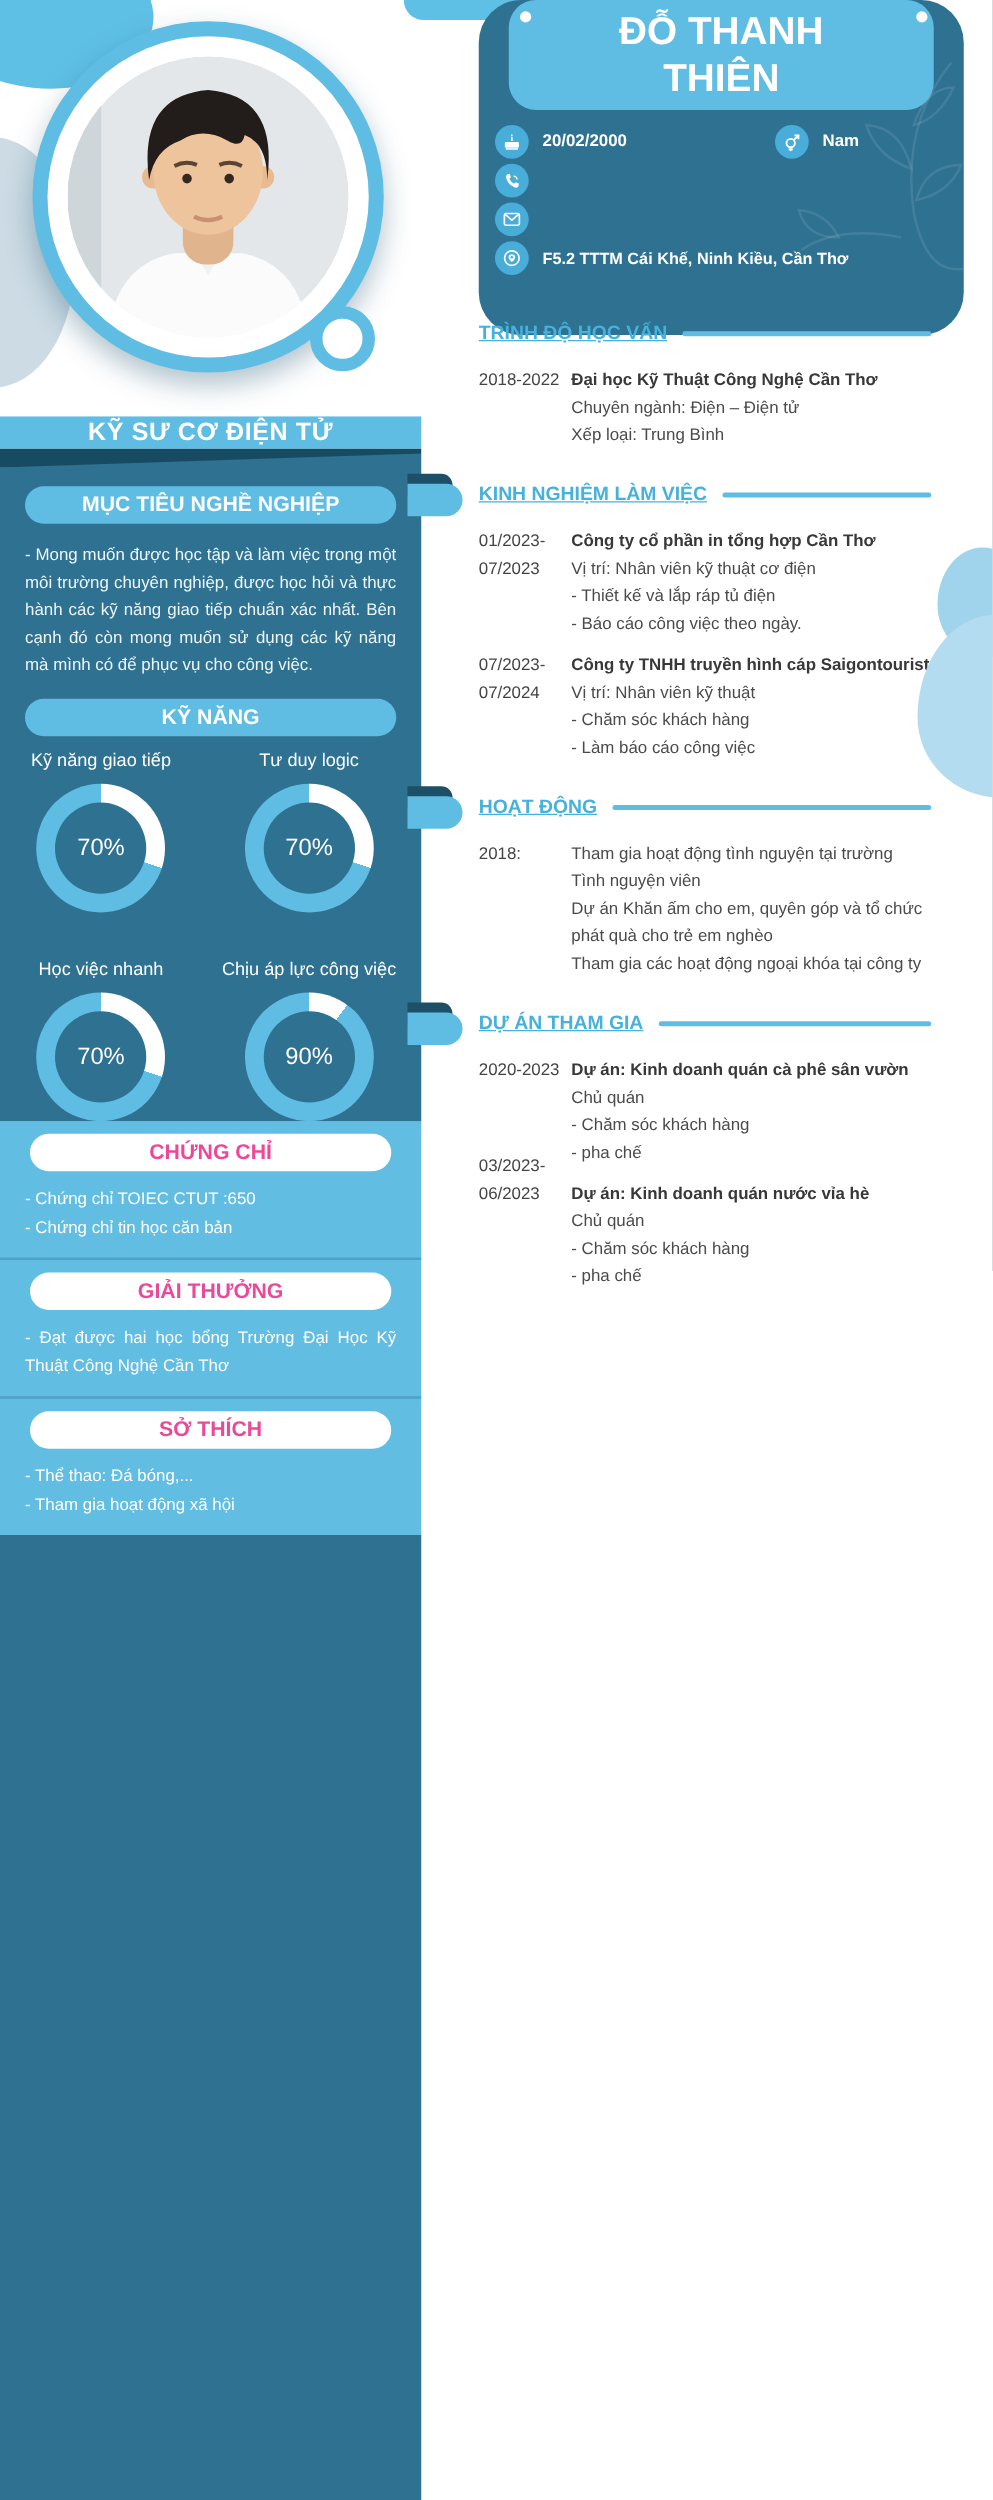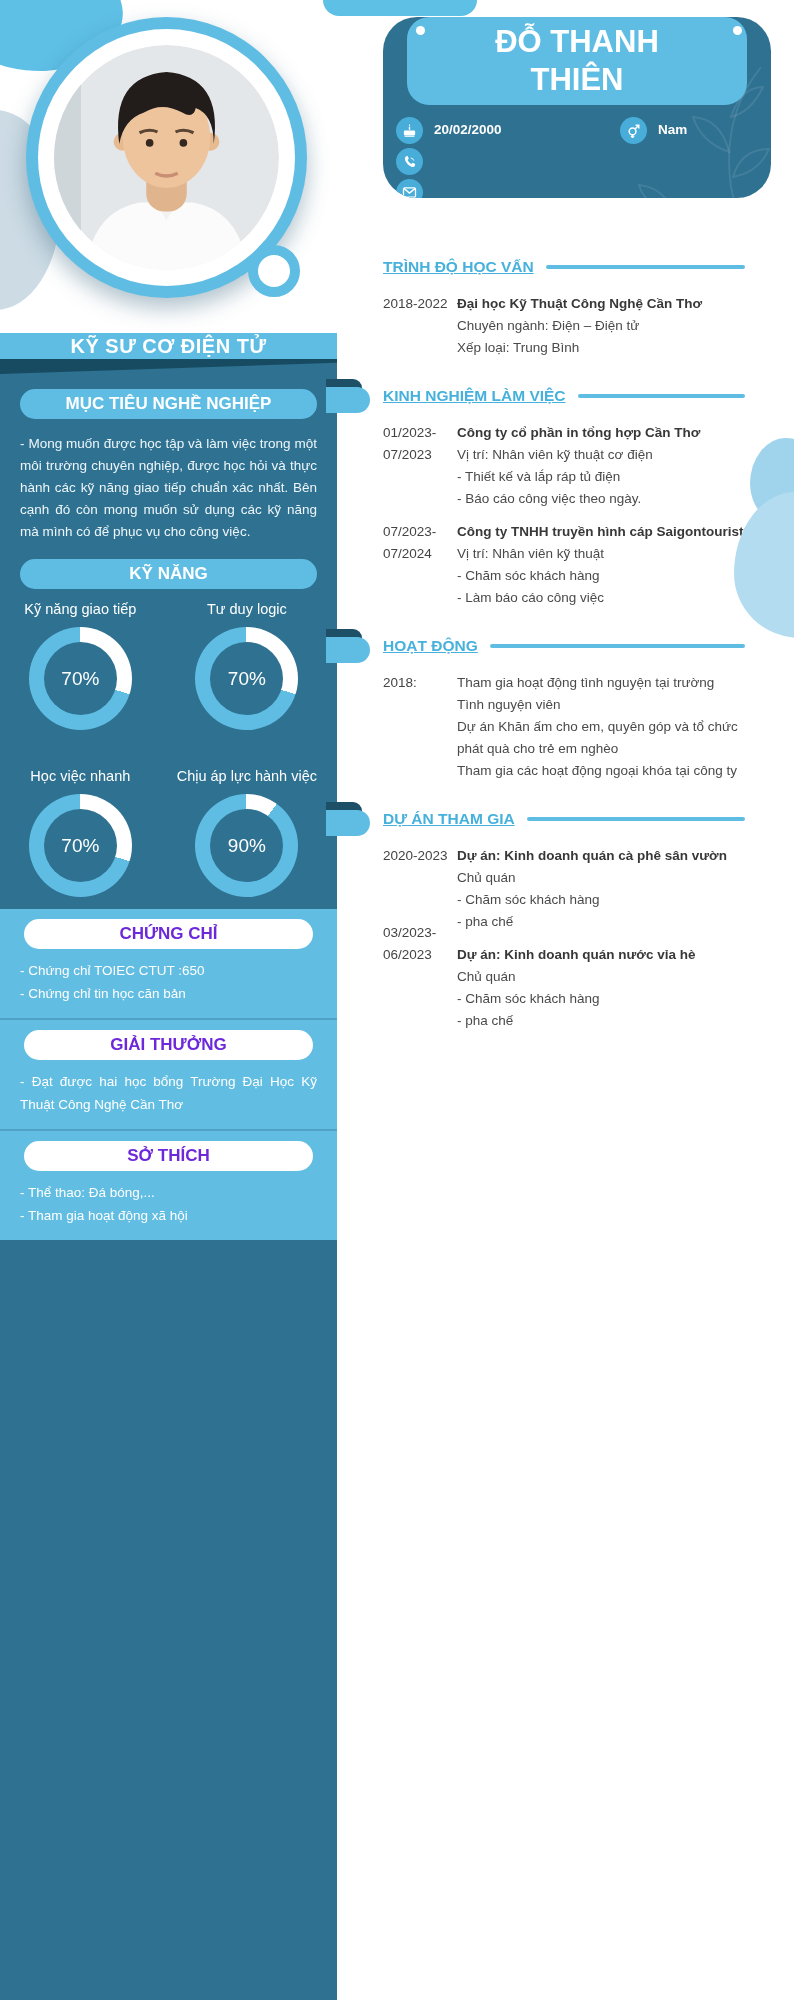--- a/index.html
+++ b/index.html
@@ -14,27 +14,27 @@
   .blob-tl2 { position:absolute; left:-70px; top:110px; width:130px; height:200px; background:#ccdbe4;
               border-radius:50%; }
   .photo-ring { position:absolute; left:26px; top:17px; width:281px; height:281px; border-radius:50%;
                 background:#5fbde4; box-shadow:0 10px 22px rgba(30,80,110,.35); }
   .photo-white { position:absolute; inset:12px; border-radius:50%; background:#fff; }
   .avatar-wrap { position:absolute; inset:16px; border-radius:50%; overflow:hidden; }
   .deco-dot { position:absolute; left:248px; top:245px; width:52px; height:52px; border-radius:50%;
               background:#fff; border:10px solid #5fbde4; }
   .job-banner { flex:0 0 26px; background:#5fbde4; color:#fff; font-size:20px; font-weight:bold;
                 text-align:center; line-height:26px; letter-spacing:.5px; }
-  .panel-dark { position:relative; flex:0 0 534px; background:#2e7191; padding:30px 20px 12px; }
+  .panel-dark { position:relative; flex:0 0 534px; background:#2e7191; padding:30px 20px 0; }
   .panel-edge { position:absolute; left:0; top:0; width:100%; height:15px; background:#174b62;
                 clip-path:polygon(0 0,100% 0,100% 25%,0 100%); }
   .pill { height:30px; border-radius:15px; display:flex; align-items:center; justify-content:center;
           font-weight:bold; font-size:17px; }
   .pill-blue { background:#5fbde4; color:#fff; }
-  .pill-white { background:#fff; color:#6d28d9;text-align:right; }
+  .pill-white { background:#fff; color:#ec4899;text-align:right; }
   .objective-text { color:#eef6fa; font-size:13.5px; line-height:22px; text-align:justify; margin-top:14px; }
   .skills-heading { margin-top:16px; }
   .skills-grid { display:grid; grid-template-columns:1fr 1fr; column-gap:6px; row-gap:8px;
                  justify-items:center; margin-top:10px;gap:36px; }
   .skill { display:flex; flex-direction:column; align-items:center; }
   .skill-label { color:#fff; font-size:14.5px; margin:2px 0 10px; white-space:nowrap; }
   .gauge { width:103px; height:103px; border-radius:50%; position:relative; }
   .gauge-inner { position:absolute; inset:15px; background:#2e7191; border-radius:50%;
                  display:flex; align-items:center; justify-content:center; color:#fff; font-size:19px; }
   .panel-light { background:#62bde2; flex:0 0 auto; }
@@ -42,21 +42,21 @@
   .sub-section + .sub-section { border-top:2px solid rgba(25,85,112,.25); }
   .sub-section .pill-white { margin:3px 6px 10px; }
   .sub-items { color:#fff; font-size:13.5px; line-height:23px; white-space:pre-line; padding:0 2px; }
   .sub-items.justify { text-align:justify; }
   .panel-footer { flex:1 1 auto; background:#2e7191; }
 
   
   .main { position:absolute; left:337px; top:0; width:457px; height:2000px; }
   .top-cloud { position:absolute; left:-14px; top:0; width:154px; height:16px; background:#5fc0e6;
                border-radius:0 0 18px 18px; }
-  .header-card { position:absolute; left:46px; top:17px; width:388px; height:181px; background:#2e7191;
+  .header-card { position:absolute; left:46px; top:0; width:388px; height:268px; background:#2e7191;
                  border-radius:34px; overflow:hidden; }
   .leaves { position:absolute; right:0; top:40px; opacity:.8; }
   .name-banner { position:absolute; left:24px; top:0; width:340px; height:88px; background:#5fbde4;
                  border-radius:22px; display:flex; align-items:center; justify-content:center; }
   .name-text { width:250px; text-align:center; color:#fff; font-weight:bold; font-size:31px; line-height:1.22; }
   .corner-dot { position:absolute; top:9px; width:9px; height:9px; border-radius:50%; background:#fff; }
   .corner-dot.left { left:33px; } .corner-dot.right { right:29px; }
   .info { position:absolute; left:13px; top:100px; right:13px; }
   .info-row { position:relative; height:31px; }
   .badge { position:absolute; left:0; top:0; width:27px; height:27px; border-radius:50%;
@@ -144,21 +144,21 @@
             <div class="gauge-inner">70%</div>
           </div>
         </div>
         <div class="skill">
           <div class="skill-label">Học việc nhanh</div>
           <div class="gauge" style="background: conic-gradient(rgb(255, 255, 255) 0deg, rgb(255, 255, 255) 30%, rgb(95, 189, 228) 30%, rgb(95, 189, 228) 100%);">
             <div class="gauge-inner">70%</div>
           </div>
         </div>
         <div class="skill">
-          <div class="skill-label">Chịu áp lực hành việc</div>
+          <div class="skill-label">Chịu áp lực công việc</div>
           <div class="gauge" style="background: conic-gradient(rgb(255, 255, 255) 0deg, rgb(255, 255, 255) 10%, rgb(95, 189, 228) 10%, rgb(95, 189, 228) 100%);">
             <div class="gauge-inner">90%</div>
           </div>
         </div>
       </div>
     </div>
 
     <div class="panel-light">
       <div class="sub-section">
         <div class="pill pill-white">CHỨNG CHỈ</div>

